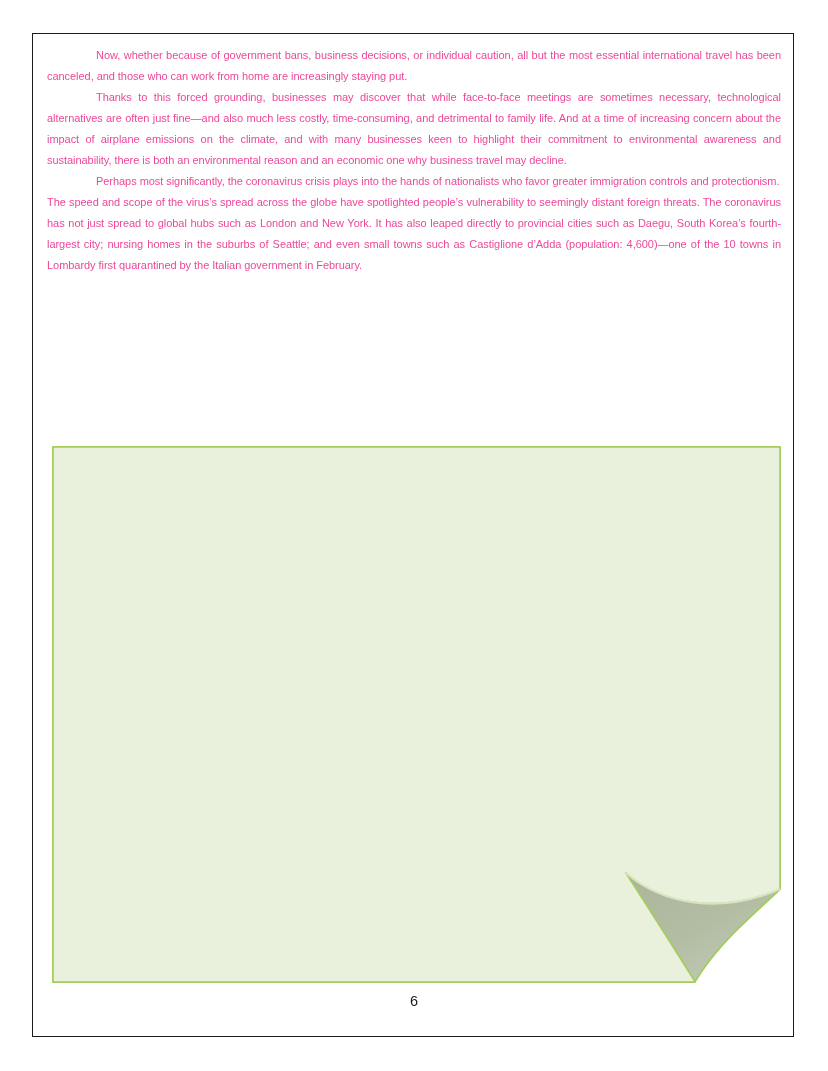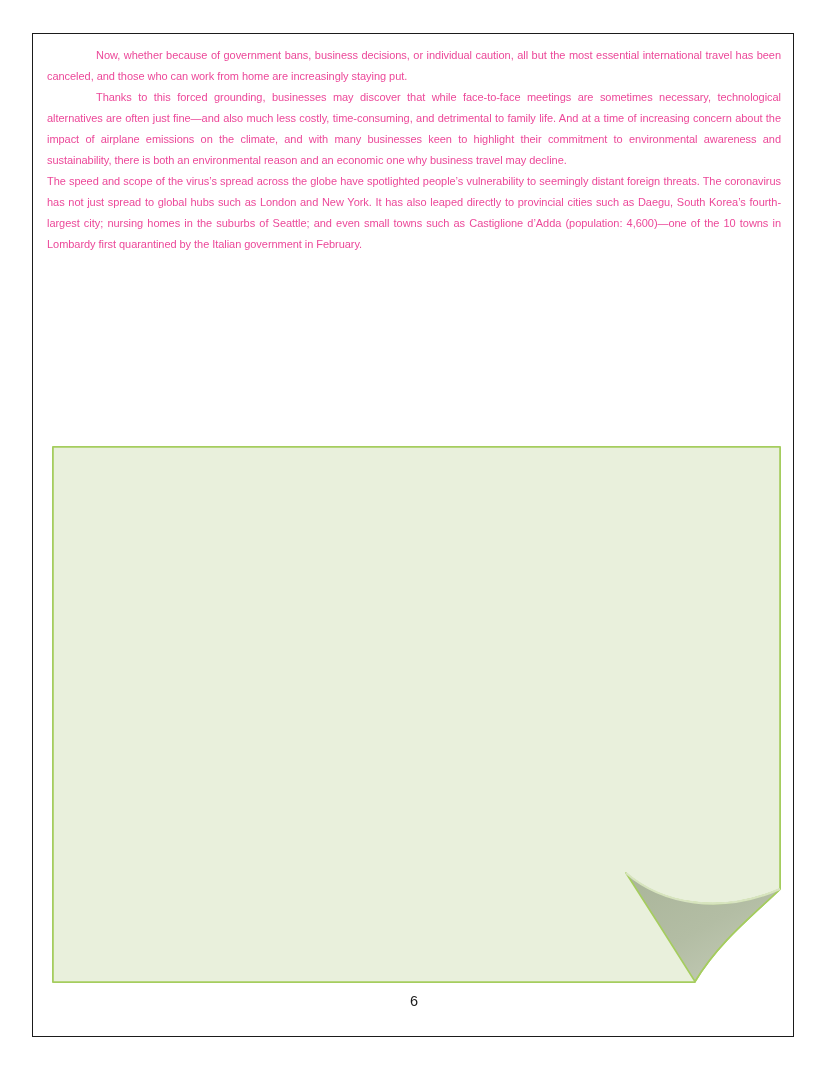--- a/index.html
+++ b/index.html
@@ -96,20 +96,21 @@
 <div id="page-wrap">
 
   <div class="page-border">
     <div class="page-inner">
 
       <div class="body-text">
         <p class="para-indent last-line-natural">Now, whether because of government bans, business decisions, or individual caution, all but the most essential international travel has been canceled, and those who can work from home are increasingly staying put.</p>
 
         <p class="para-indent last-line-natural">Thanks to this forced grounding, businesses may discover that while face-to-face meetings are sometimes necessary, technological alternatives are often just fine—and also much less costly, time-consuming, and detrimental to family life. And at a time of increasing concern about the impact of airplane emissions on the climate, and with many businesses keen to highlight their commitment to environmental awareness and sustainability, there is both an environmental reason and an economic one why business travel may decline.</p>
 
+        <p class="para-indent last-line-natural">Perhaps most significantly, the coronavirus crisis plays into the hands of nationalists who favor greater immigration controls and protectionism.</p>
 
         <p class="para-flush last-line-natural">The speed and scope of the virus’s spread across the globe have spotlighted people’s vulnerability to seemingly distant foreign threats. The coronavirus has not just spread to global hubs such as London and New York. It has also leaped directly to provincial cities such as Daegu, South Korea’s fourth-largest city; nursing homes in the suburbs of Seattle; and even small towns such as Castiglione d’Adda (population: 4,600)—one of the 10 towns in Lombardy first quarantined by the Italian government in February.</p>
       </div>
 
       <div class="green-box-area">
         <svg class="green-box-svg" viewBox="0 0 729 540" xmlns="http://www.w3.org/2000/svg">
           <defs>
             <linearGradient id="curlGrad" x1="0%" y1="0%" x2="80%" y2="100%">
               <stop offset="0%" stop-color="#aab59a"></stop>
               <stop offset="55%" stop-color="#b3bda4"></stop>

